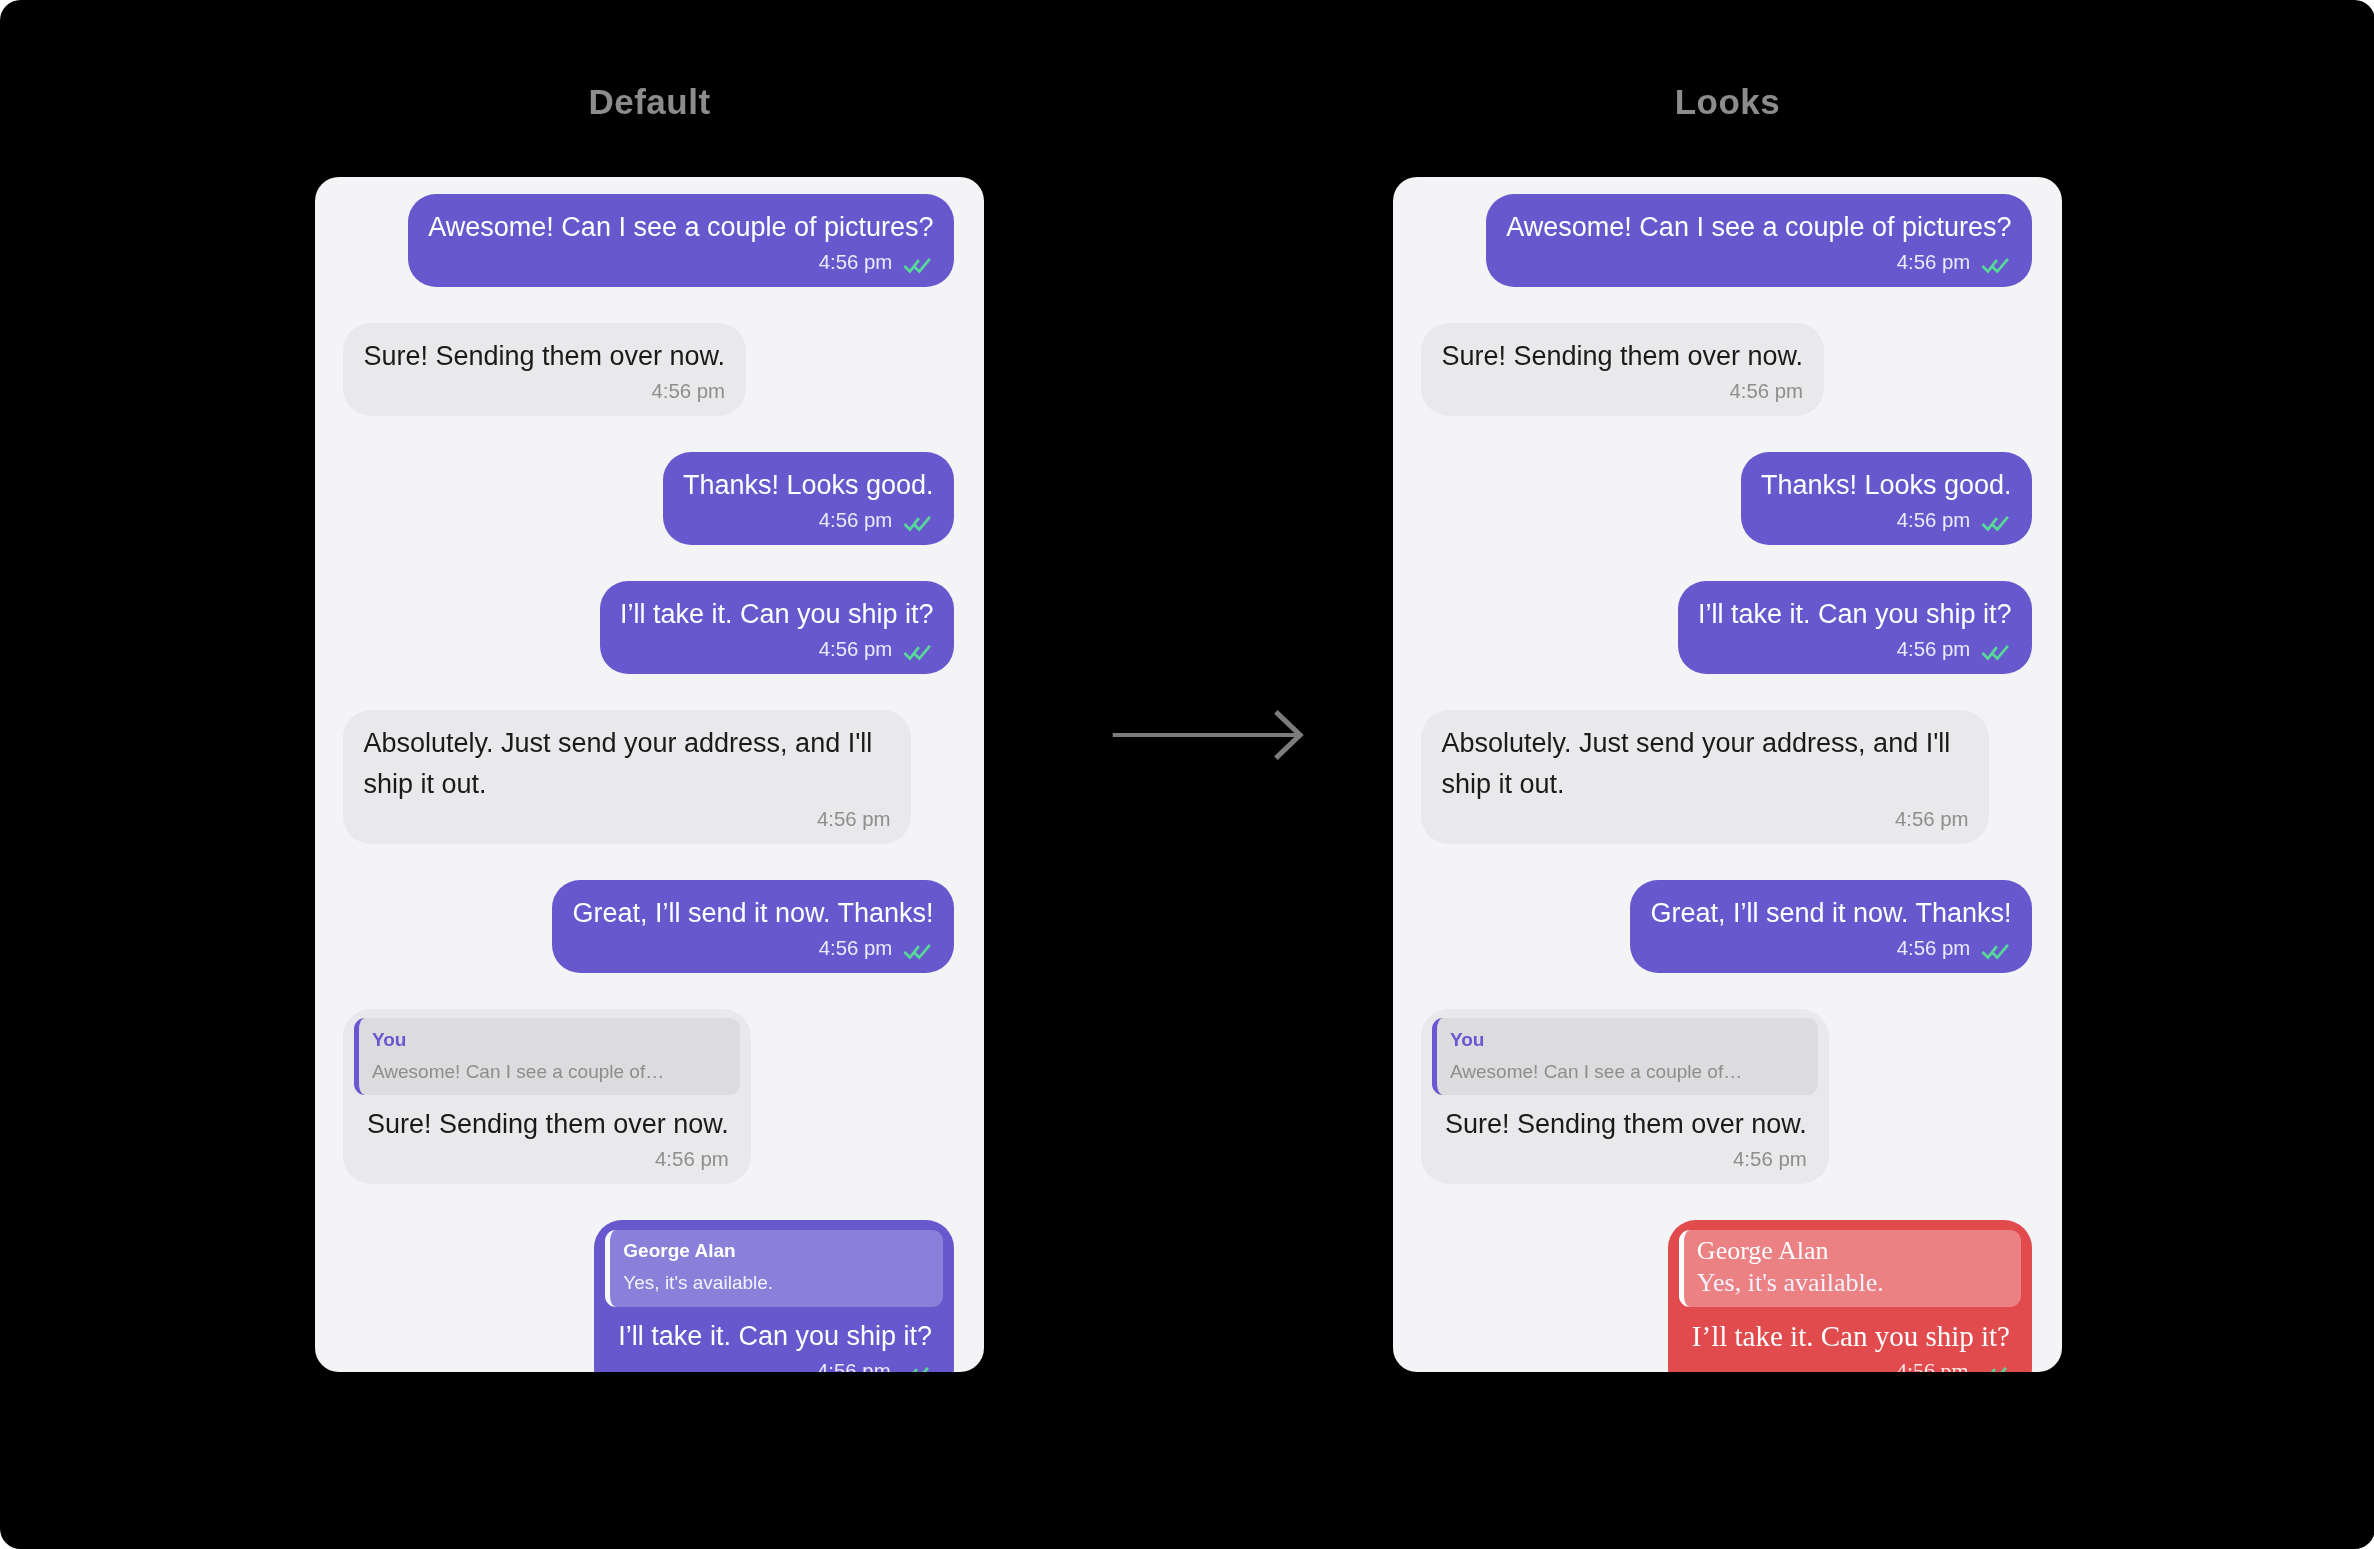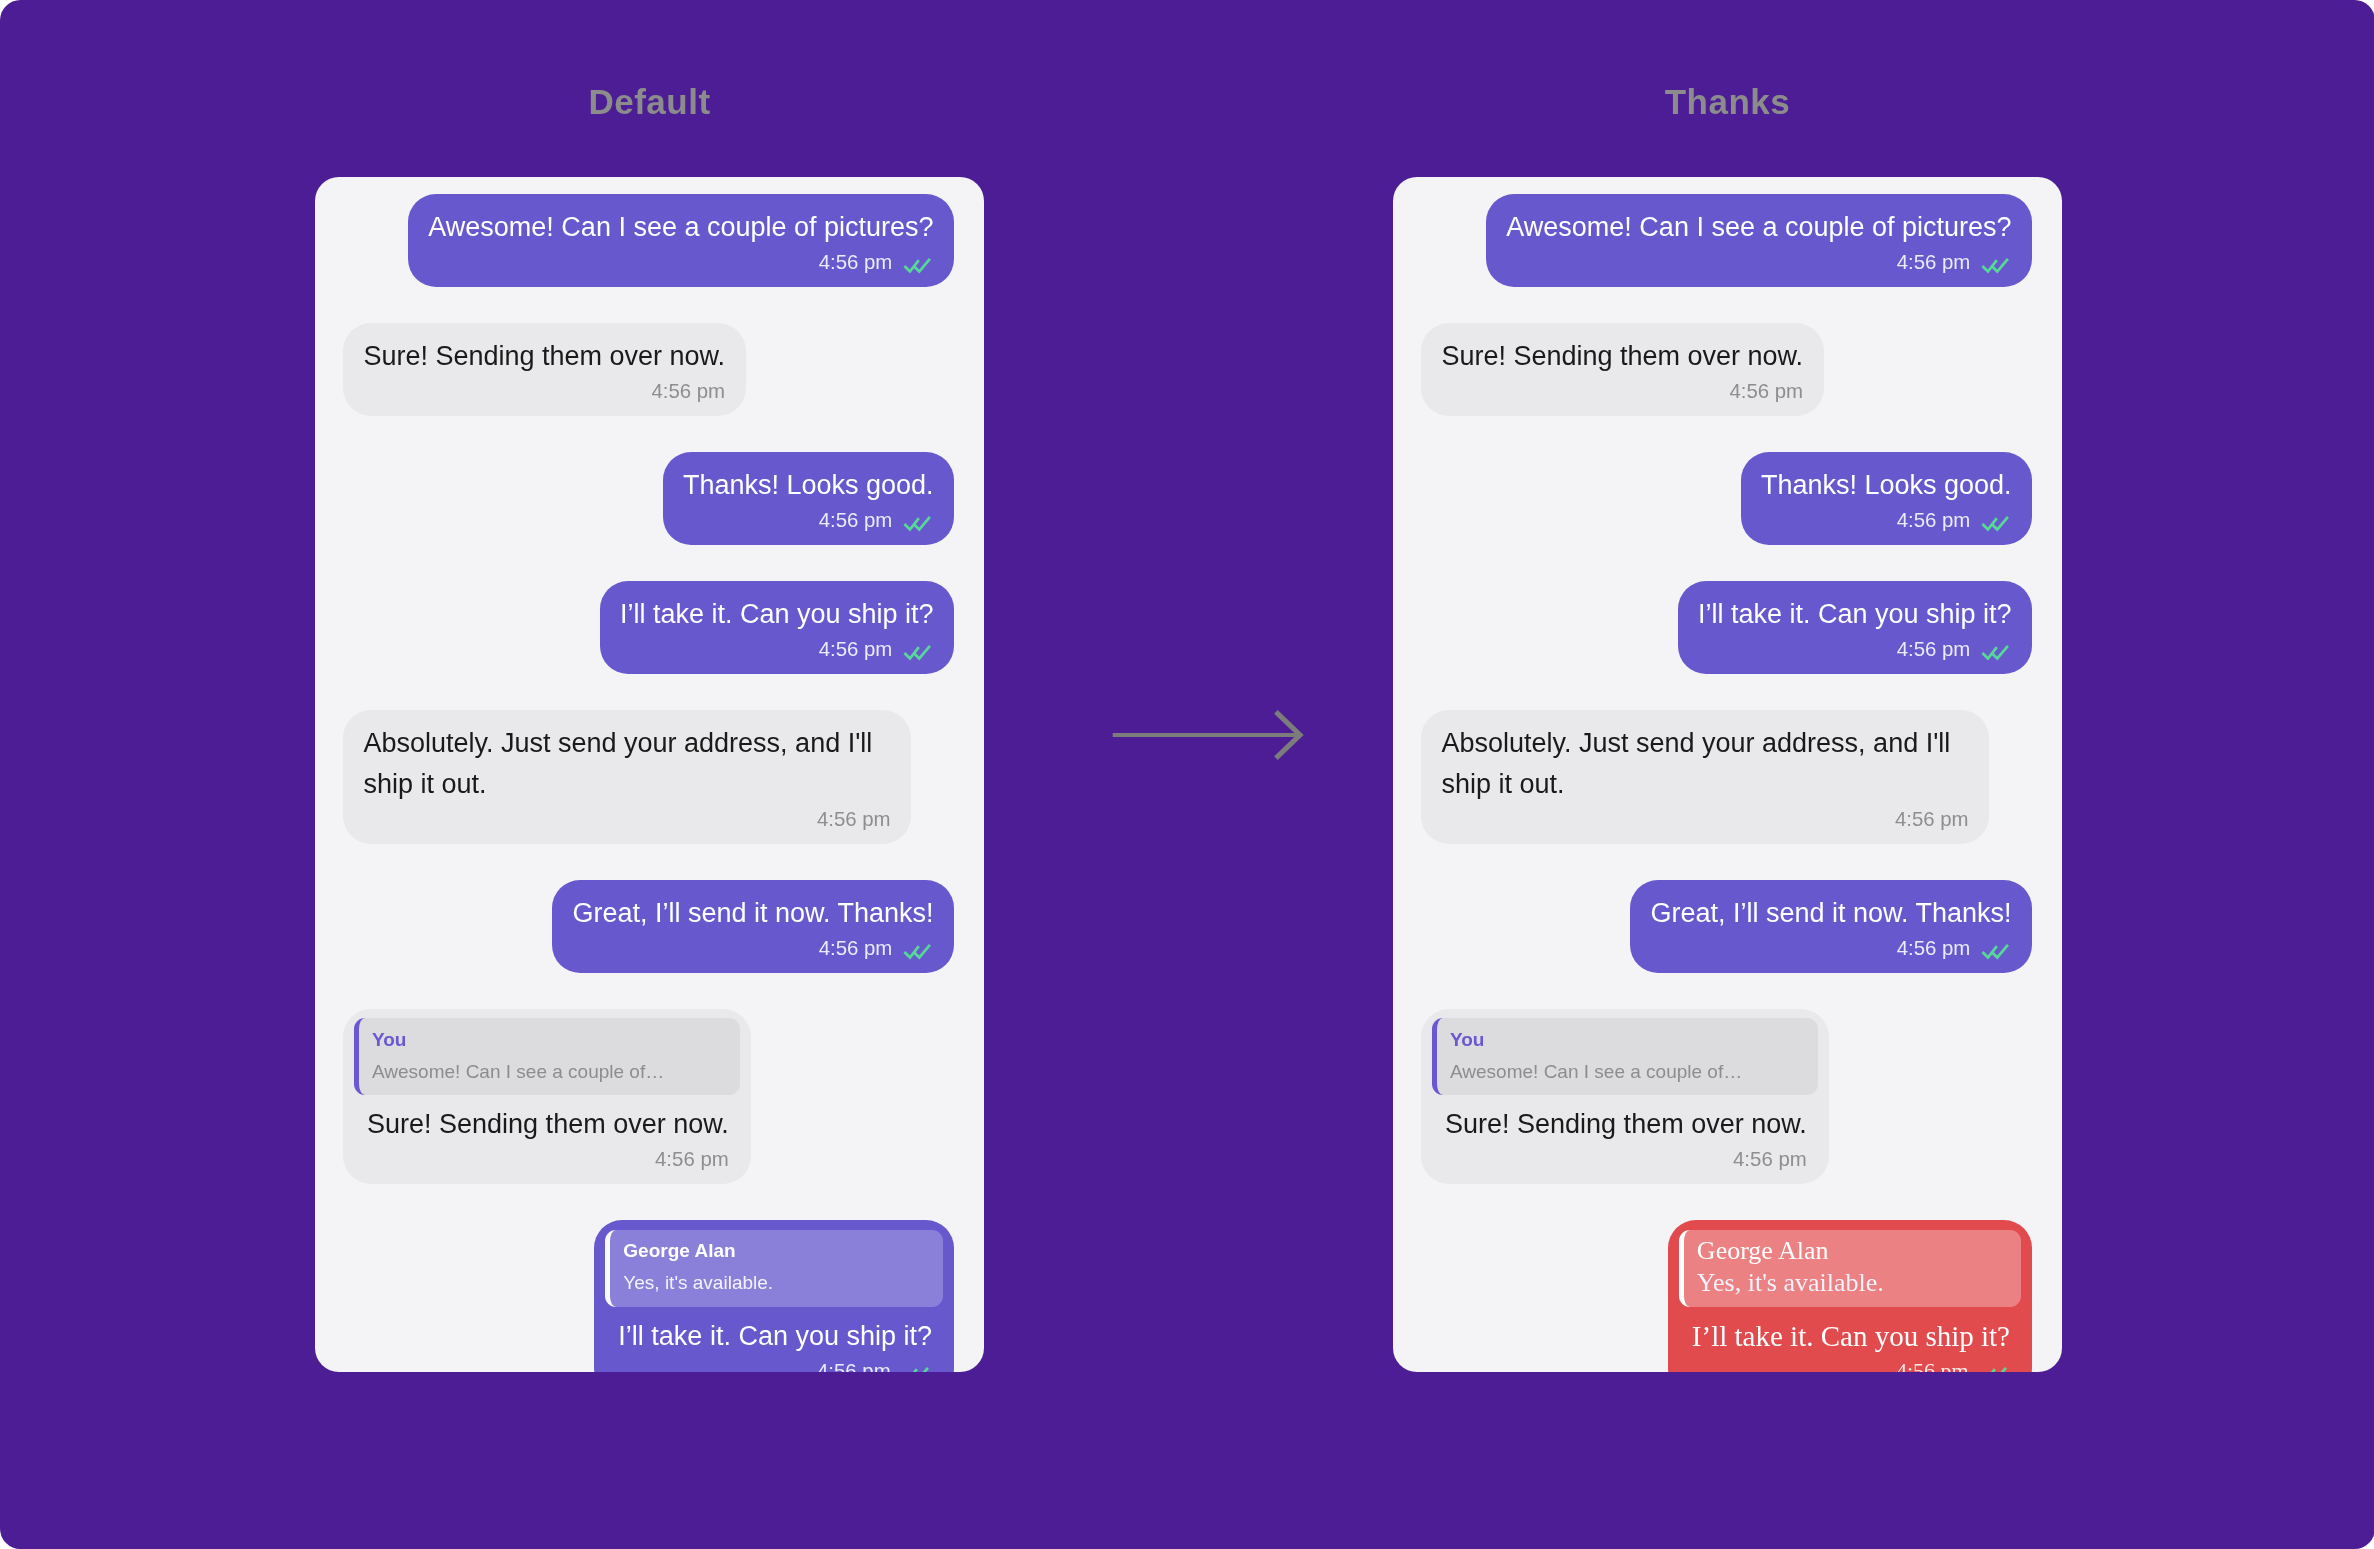--- a/index.html
+++ b/index.html
@@ -1,17 +1,17 @@
 <!DOCTYPE html>
 <html style="font-size:15px"><head>
 <meta charset="utf-8">
 <style>
   html,body{margin:0;padding:0;background:#ffffff;}
   body{width:2375px;height:1549px;position:relative;font-family:"Liberation Sans",sans-serif;-webkit-font-smoothing:antialiased;}
-  .canvas{position:absolute;inset:0;background:#4c1d95;border-radius:20.4px;overflow:hidden;}
+  .canvas{position:absolute;inset:0;background:#000000;border-radius:20.4px;overflow:hidden;}
 
   .chat-col{position:absolute;top:0;width:669px;height:1549px;}
   .chat-col.left{left:315px;}
   .chat-col.right{left:1393px;}
 
   .col-title{position:absolute;top:82px;left:0;width:100%;text-align:center;
     font-size:35px;font-weight:bold;color:#8c8c8c;margin:0;letter-spacing:0.5px;}
 
   .chat-panel{position:absolute;top:177px;left:0;width:669px;height:1195px;
     background:#f4f3f5;border-radius:24px;box-sizing:border-box;
@@ -146,21 +146,21 @@
   </div>
 
   <div class="arrow-wrap">
     <svg width="204" height="102" viewBox="0 0 220 110">
       <line x1="4" y1="55" x2="205" y2="55" stroke="#7c7c7c" stroke-width="4.5"></line>
       <path d="M180 30 L206 55 L180 80" fill="none" stroke="#7c7c7c" stroke-width="5.5"></path>
     </svg>
   </div>
 
   <div class="chat-col right">
-    <h2 class="col-title">Thanks</h2>
+    <h2 class="col-title">Looks</h2>
     <div class="chat-panel">
 
       <div class="msg out">
         <div class="body">Awesome! Can I see a couple of pictures?</div>
         <div class="meta">
           <span>4:56 pm</span>
           <svg class="ticks" width="32" height="20.4" viewBox="0 0 36 24">
               <path d="M2 13 L8.5 19.5 L19 6" fill="none" stroke="#57d898" stroke-width="3.2"></path>
               <path d="M13.5 13.5 L19.5 19.5 L32 4.5" fill="none" stroke="#57d898" stroke-width="3.2"></path>
             </svg>

